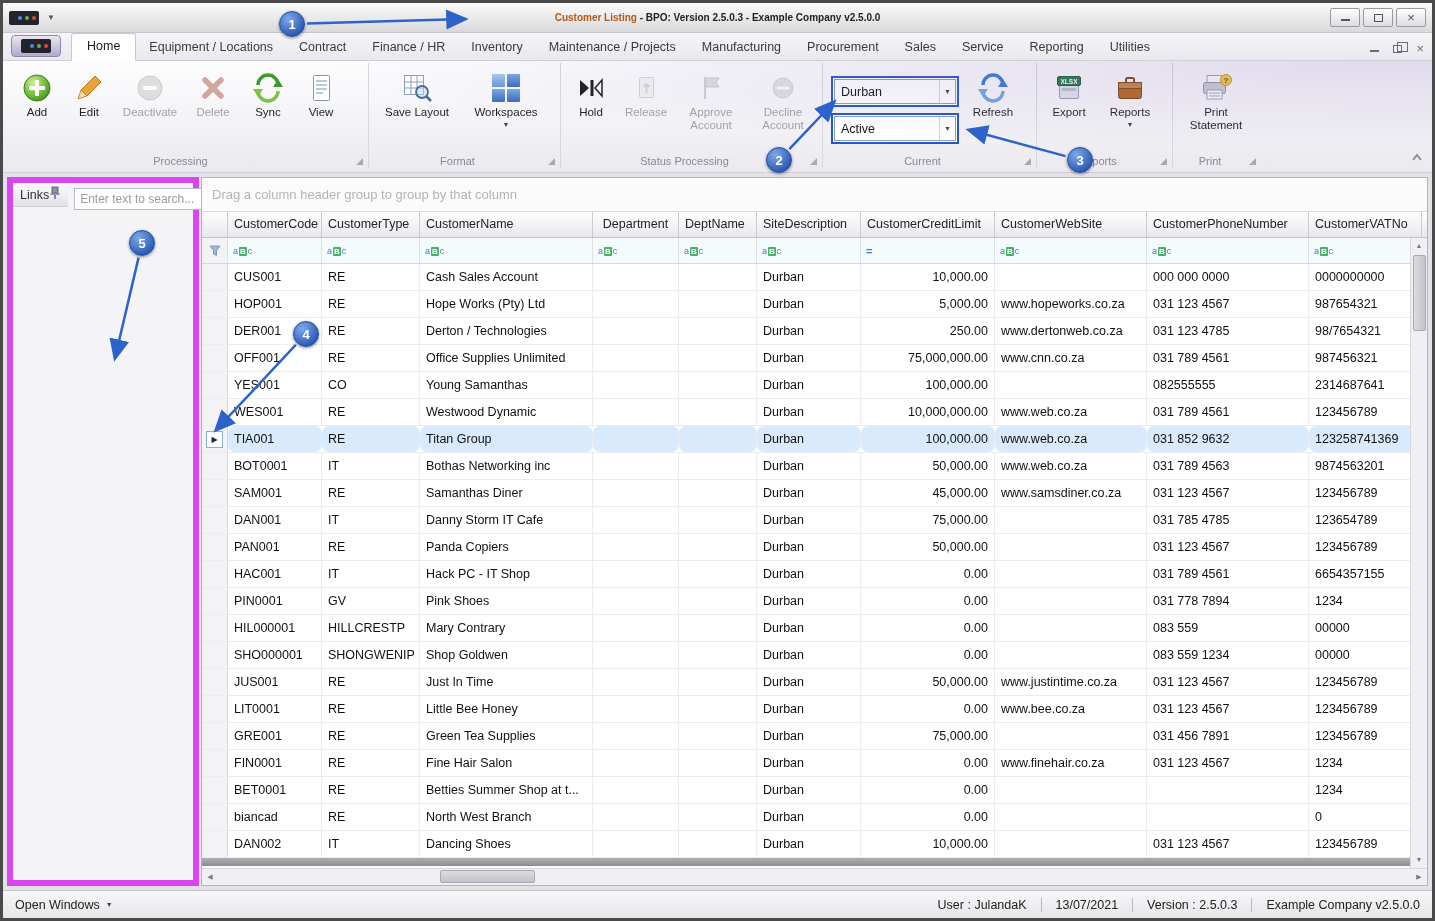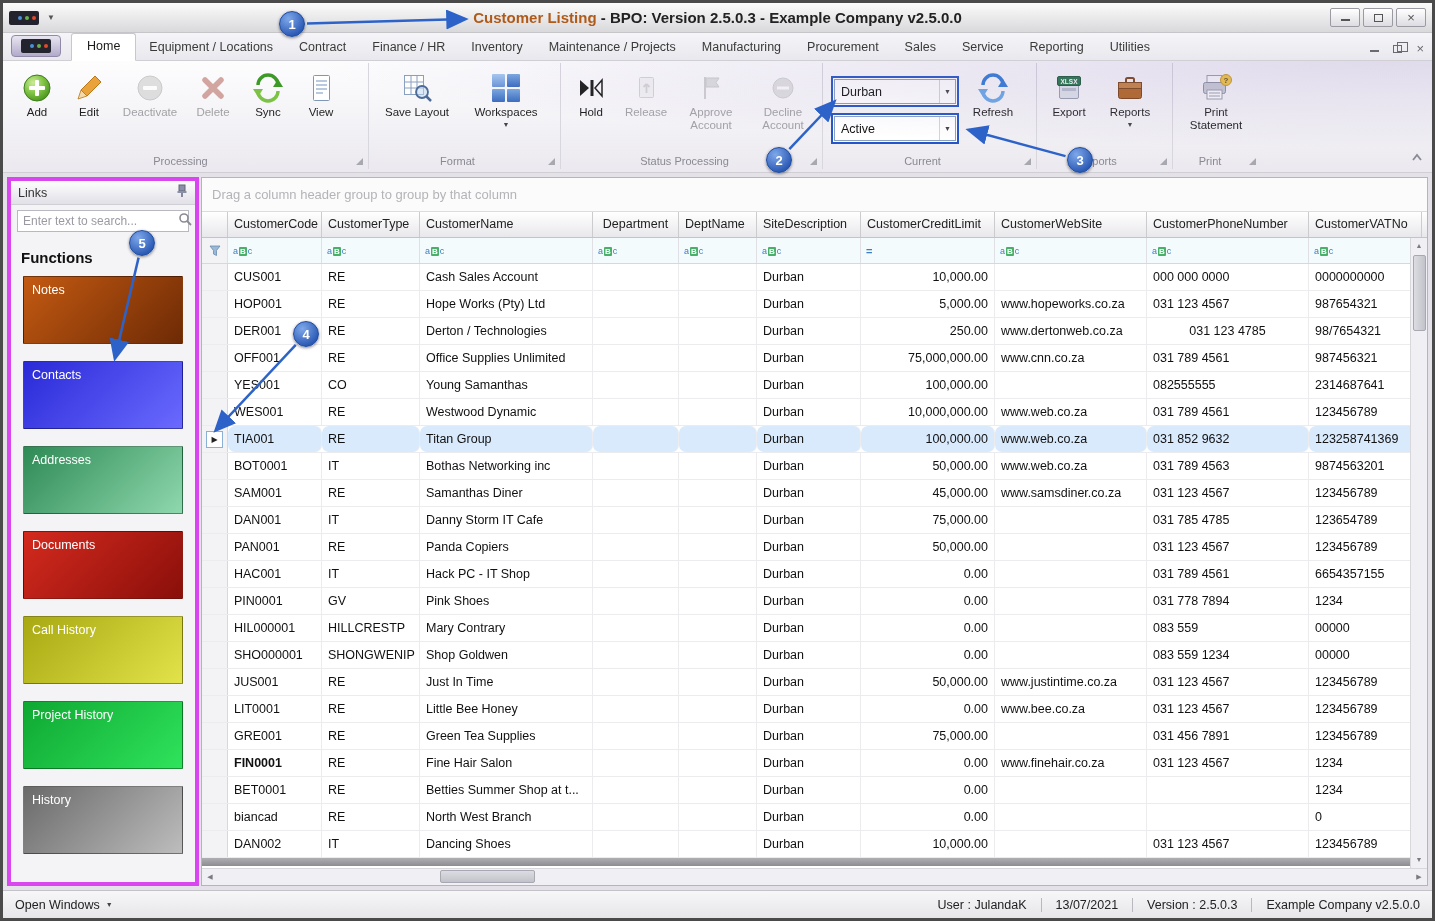--- a/index.html
+++ b/index.html
@@ -8,21 +8,21 @@
   .window { position:absolute; inset:0; border:3px solid #4a4a4a; background:#ececec;
     display:flex; flex-direction:column; }
 
   
   .titlebar { height:30px; flex:0 0 30px; background:linear-gradient(#fbfbfb,#d9d9dc);
     border-bottom:1px solid #c6c6ca; display:flex; align-items:center; position:relative; padding:0 6px; }
   .applogo { display:inline-block; width:30px; height:14px; background:#23232e; border-radius:2px; position:relative; }
   .applogo::after { content:""; position:absolute; right:3px; top:5px; width:4px; height:4px; border-radius:50%;
     background:#e04a2a; box-shadow:-7px 0 0 #6ab04c, -14px 0 0 #4a90d8; }
   .qat-caret { font-size:8px; color:#555; margin-left:8px; }
-  .title { position:absolute; left:0; right:0; text-align:center; font-size:15px; font-weight:bold; pointer-events:none; }
+  .title { position:absolute; left:0; right:0; text-align:center; font-size:10px; font-weight:bold; pointer-events:none; }
   .title .t1 { color:#b05a1a; }
   .title .t2 { color:#222; }
   .win-controls { margin-left:auto; display:flex; gap:3px; z-index:2; }
   .wbtn { width:30px; height:19px; border:1px solid #9a9aa2; background:linear-gradient(#ffffff,#dcdce2);
     border-radius:2px; display:flex; align-items:center; justify-content:center; color:#555; font-size:11px; }
   .glyph-min { width:9px; border-bottom:2px solid #555; height:6px; }
   .glyph-max { width:9px; height:8px; border:1.5px solid #555; }
   .glyph-close { font-size:13px; line-height:10px; color:#555; }
 
   
@@ -66,21 +66,21 @@
     align-items:center; padding:0 0 0 6px; font-size:12.5px; color:#111; }
   .dd-caret { margin-left:auto; border-left:1px solid #d4d4d8; align-self:stretch; display:flex;
     align-items:center; padding:0 4px; font-size:7px; color:#444; }
   .ribbon-collapse { position:absolute; right:8px; bottom:4px; }
 
   
   .main { flex:1; display:flex; overflow:hidden; background:#e4e2e8; }
 
   
   .sidebar { width:192px; flex:0 0 192px; background:#f4f3f6; border-right:1px solid #b4b4bc;
-    display:flex; flex-direction:column; margin:4px 0 4px 4px; border:4px solid #d946ef; }
+    display:flex; flex-direction:row; margin:4px 0 4px 4px; border:6px solid #d946ef; }
   .links-header { height:24px; flex:0 0 24px; background:linear-gradient(#fdfdfe,#e2e0e8);
     border-bottom:1px solid #cfcfd6; display:flex; align-items:center; justify-content:space-between;
     padding:0 7px; font-size:12.5px; color:#333; }
   .search { margin:5px 6px; height:22px; border:1px solid #b8b8c0; background:#fff;
     display:flex; align-items:center; padding:0 5px; }
   .search input { border:none; outline:none; flex:1; font-size:12px; color:#444;
     font-family:"Liberation Sans", sans-serif; background:transparent; }
   .search input::placeholder { color:#9a9aa2; }
   .functions-title { font-size:15px; font-weight:bold; color:#111; padding:12px 10px 10px; }
   .fn-btn { margin:0 12px 17px; height:68px; border:1px solid rgba(0,0,0,.3); border-radius:1px;
@@ -554,21 +554,21 @@
               <div class="grow">
                 <div class="icell"></div>
                 <div class="gcell" style="width: 94px;">DER001</div>
                 <div class="gcell" style="width: 98px;">RE</div>
                 <div class="gcell" style="width: 173px;">Derton / Technologies</div>
                 <div class="gcell" style="width: 86px;"></div>
                 <div class="gcell" style="width: 78px;"></div>
                 <div class="gcell" style="width: 104px;">Durban</div>
                 <div class="gcell num" style="width: 134px;">250.00</div>
                 <div class="gcell" style="width: 152px;">www.dertonweb.co.za</div>
-                <div class="gcell" style="width: 162px; text-align: center;">031 123 4785</div>
+                <div class="gcell" style="width: 162px;">031 123 4785</div>
                 <div class="gcell" style="width: 113px;">98/7654321</div>
               </div>
               <div class="grow">
                 <div class="icell"></div>
                 <div class="gcell" style="width: 94px;">OFF001</div>
                 <div class="gcell" style="width: 98px;">RE</div>
                 <div class="gcell" style="width: 173px;">Office Supplies Unlimited</div>
                 <div class="gcell" style="width: 86px;"></div>
                 <div class="gcell" style="width: 78px;"></div>
                 <div class="gcell" style="width: 104px;">Durban</div>
@@ -756,21 +756,21 @@
                 <div class="gcell" style="width: 86px;"></div>
                 <div class="gcell" style="width: 78px;"></div>
                 <div class="gcell" style="width: 104px;">Durban</div>
                 <div class="gcell num" style="width: 134px;">75,000.00</div>
                 <div class="gcell" style="width: 152px;"></div>
                 <div class="gcell" style="width: 162px;">031 456 7891</div>
                 <div class="gcell" style="width: 113px;">123456789</div>
               </div>
               <div class="grow">
                 <div class="icell"></div>
-                <div class="gcell" style="width: 94px; font-weight: bold;">FIN0001</div>
+                <div class="gcell" style="width: 94px;">FIN0001</div>
                 <div class="gcell" style="width: 98px;">RE</div>
                 <div class="gcell" style="width: 173px;">Fine Hair Salon</div>
                 <div class="gcell" style="width: 86px;"></div>
                 <div class="gcell" style="width: 78px;"></div>
                 <div class="gcell" style="width: 104px;">Durban</div>
                 <div class="gcell num" style="width: 134px;">0.00</div>
                 <div class="gcell" style="width: 152px;">www.finehair.co.za</div>
                 <div class="gcell" style="width: 162px;">031 123 4567</div>
                 <div class="gcell" style="width: 113px;">1234</div>
               </div>

